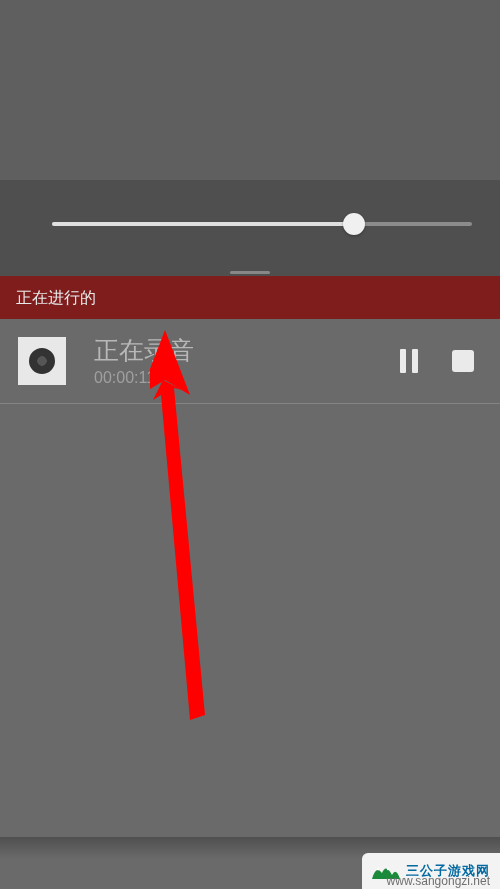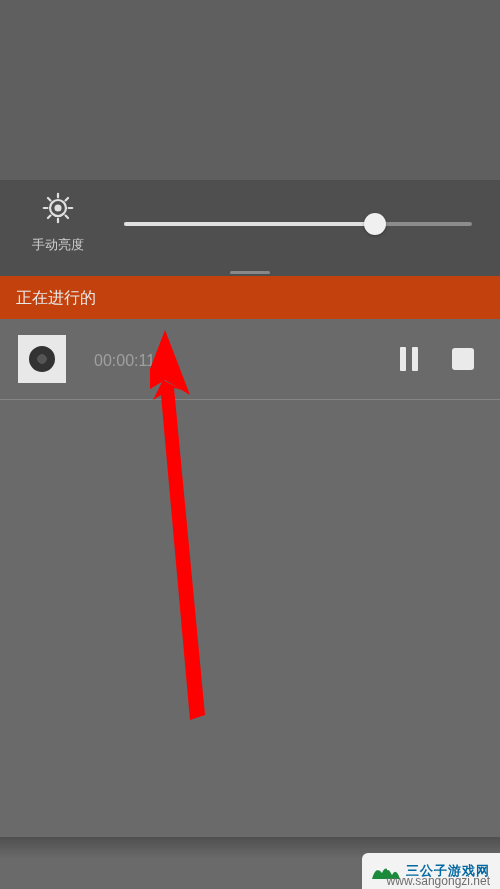--- a/index.html
+++ b/index.html
@@ -88,21 +88,21 @@
       width: 40px;
       height: 3px;
       background: #888;
       border-radius: 2px;
       margin-bottom: 2px;
     }
     .section-header {
       color: #e8e8e8;
       font-size: 16px;
       padding: 12px 24px 10px 16px;
-      background: #c2410c;
+      background: #7f1d1d;
     }
     .notification-item {
       display: flex;
       align-items: center;
       padding: 16px 18px 16px 18px;
       background: #6a6a6a;
       border-bottom: 1px solid rgba(255,255,255,0.18);
     }
     .notif-app-icon {
       width: 48px;
@@ -204,58 +204,40 @@
       height: 22px;
       background: linear-gradient(to bottom, rgba(0,0,0,0.25), rgba(0,0,0,0));
     }
   </style>
 </head>
 <body>
 
 <div class="top-dark-area"></div>
 
 <div class="brightness-panel">
-  <div class="brightness-left">
-    <span class="brightness-icon">
-      <svg viewBox="0 0 36 36" width="32" height="32">
-        <circle cx="18" cy="18" r="9" fill="none" stroke="#e0e0e0" stroke-width="2.5"></circle>
-        <circle cx="18" cy="18" r="4" fill="#e0e0e0"></circle>
-        <g stroke="#e0e0e0" stroke-width="2.5" stroke-linecap="round">
-          <line x1="18" y1="2" x2="18" y2="6"></line>
-          <line x1="18" y1="30" x2="18" y2="34"></line>
-          <line x1="2" y1="18" x2="6" y2="18"></line>
-          <line x1="30" y1="18" x2="34" y2="18"></line>
-          <line x1="6.7" y1="6.7" x2="9.5" y2="9.5"></line>
-          <line x1="26.5" y1="26.5" x2="29.3" y2="29.3"></line>
-          <line x1="6.7" y1="29.3" x2="9.5" y2="26.5"></line>
-          <line x1="26.5" y1="9.5" x2="29.3" y2="6.7"></line>
-        </g>
-      </svg>
-    </span>
-    <span class="brightness-label">手动亮度</span>
-  </div>
   <div class="slider-wrap">
     <div class="slider-track">
       <div class="slider-fill" id="slider-fill" style="width: 72%;"></div>
       <div class="slider-thumb" id="slider-thumb" style="left: 72%;"></div>
     </div>
   </div>
 </div>
 
 <div class="drag-handle">
   <div class="drag-handle-bar"></div>
 </div>
 
 <div class="section-header">正在进行的</div>
 
 <div class="notification-item">
   <div class="notif-app-icon">
     <div class="inner"></div>
   </div>
   <div class="notif-text">
+    <div class="notif-title">正在录音</div>
     <div class="notif-timer">00:00:11</div>
   </div>
   <div class="notif-controls">
     <div class="pause-btn">
       <span></span>
         <span></span>
     </div>
     <div class="stop-btn"></div>
   </div>
 </div>

